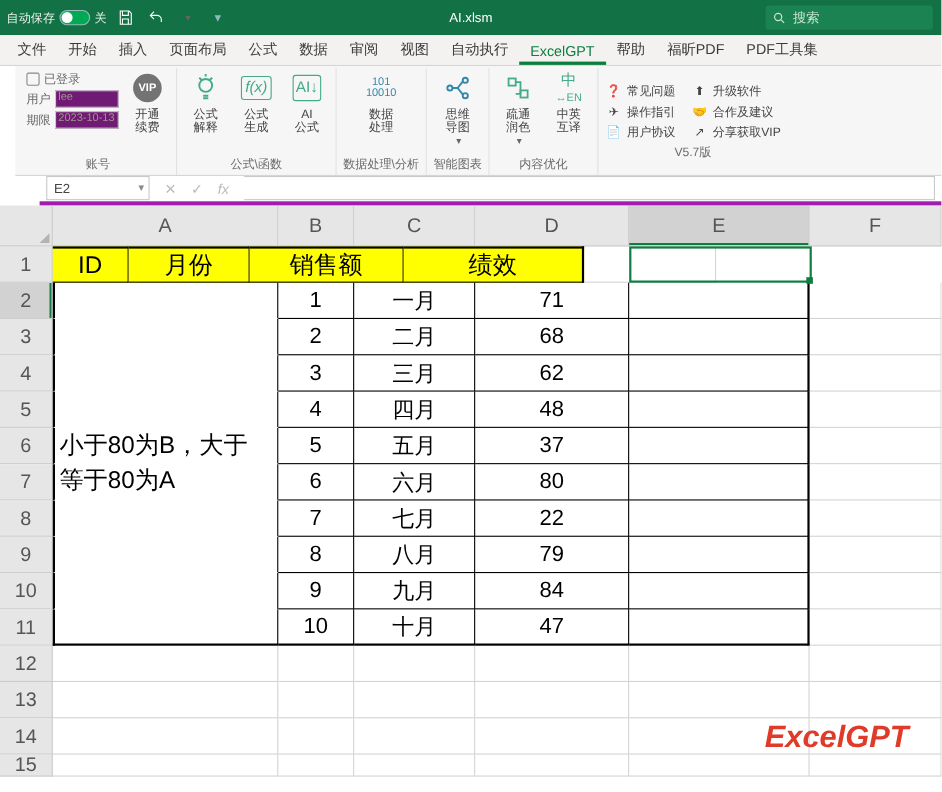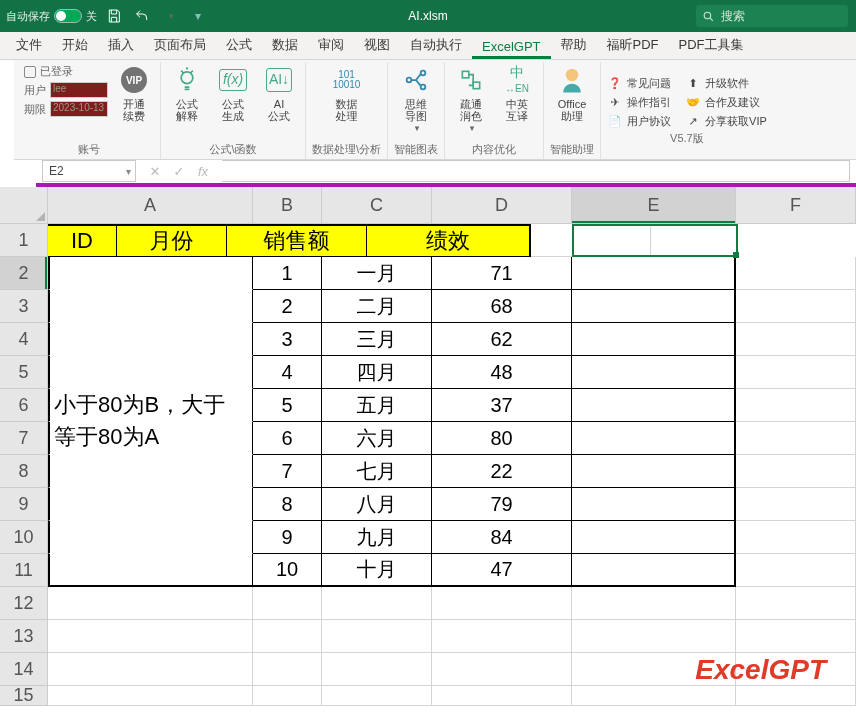--- a/index.html
+++ b/index.html
@@ -27,21 +27,21 @@
   .group { display: flex; flex-direction: column; justify-content: space-between; align-items: center; padding: 2px 6px 1px; border-right: 1px solid #e1e1e1; }
   .group:last-child { border-right: none; }
   .group-body { display: flex; align-items: flex-start; gap: 6px; flex: 1; }
   .group-label { font-size: 11px; color: #6b6b6b; padding: 2px 0 1px; }
   .rbtn { display: flex; flex-direction: column; align-items: center; gap: 2px; font-size: 11px; color: #444; width: 40px; text-align: center; line-height: 1.1; cursor: pointer; }
   .rbtn .ico { width: 32px; height: 32px; display: flex; align-items: center; justify-content: center; }
   .rbtn.small { width: auto; flex-direction: row; gap: 4px; font-size: 11px; }
   .rbtn.small .ico { width: 16px; height: 16px; }
   .login-box { display:flex; flex-direction:column; gap:3px; font-size:11px; color:#666; }
   .login-row { display:flex; align-items:center; gap:4px; }
-  .login-field { background:#7f1d1d; border:1px solid #ccc; width:58px; height:16px; font-size:10px; color:#9a9888; padding:0 2px; }
+  .login-field { background:#701a75; border:1px solid #ccc; width:58px; height:16px; font-size:10px; color:#9a9888; padding:0 2px; }
   .linklist { display:flex; flex-direction:column; gap:3px; align-items:flex-start; }
   .linklist .rbtn.small { width:auto; }
   .drop-arrow::after { content:"▾"; font-size:9px; margin-left:2px; color:#666; }
   
   
   .namebox-row { height: 27px; display: flex; border-bottom: 4px solid #a21caf; background:#fff;margin-left:36px; }
   .namebox { width: 94px; height: 22px; border: 1px solid #c9c9c9; margin-left: 6px; padding: 0 6px; display:flex; align-items:center; font-size:12px; color:#444; position:relative; }
   .namebox::after { content:"▾"; position:absolute; right:4px; color:#888; font-size:10px; }
   .fxbtns { display:flex; gap:6px; margin:0 10px; color:#bbb; align-items:center; }
   .fxbtns span { width:18px; text-align:center; font-size:13px; }
@@ -223,35 +223,20 @@
       <div class="rbtn">
           <span class="ico">
             <span style="font-size:14px;color:#4a8">中<br><span style="font-size:10px">↔EN</span></span>
           </span>
           <span style="white-space:pre-line">中英
 互译</span>
         </div>
     </div>
     <div class="group-label">内容优化</div>
   </div>
-  <div class="group">
-    <div class="group-body">
-      <div class="rbtn">
-          <span class="ico">
-            <svg width="30" height="30" viewBox="0 0 24 24" fill="#f5c57c">
-              <circle cx="12" cy="8" r="5"></circle>
-              <path d="M5 22c0-4 3-7 7-7s7 3 7 7z" fill="#4aa"></path>
-            </svg>
-          </span>
-          <span style="white-space:pre-line">Office
-助理</span>
-        </div>
-    </div>
-    <div class="group-label">智能助理</div>
-  </div>
   <div class="group" style="flex-direction:row;gap:10px">
     <div style="display:flex;flex-direction:column">
       <div class="group-body" style="gap:14px">
         <div class="linklist">
           <div class="rbtn small">
               <span class="ico">❓</span>
               <span>常见问题</span>
             </div>
           <div class="rbtn small">
               <span class="ico">✈</span>

